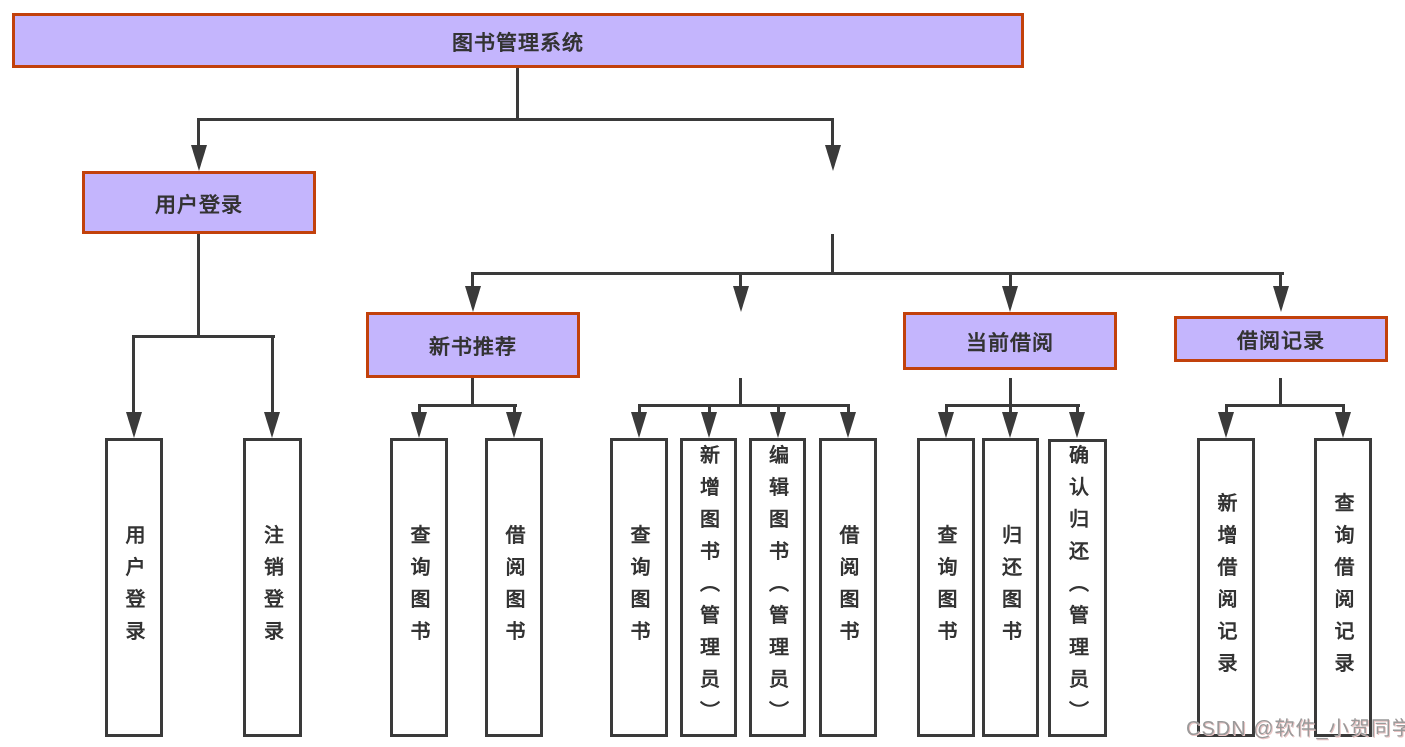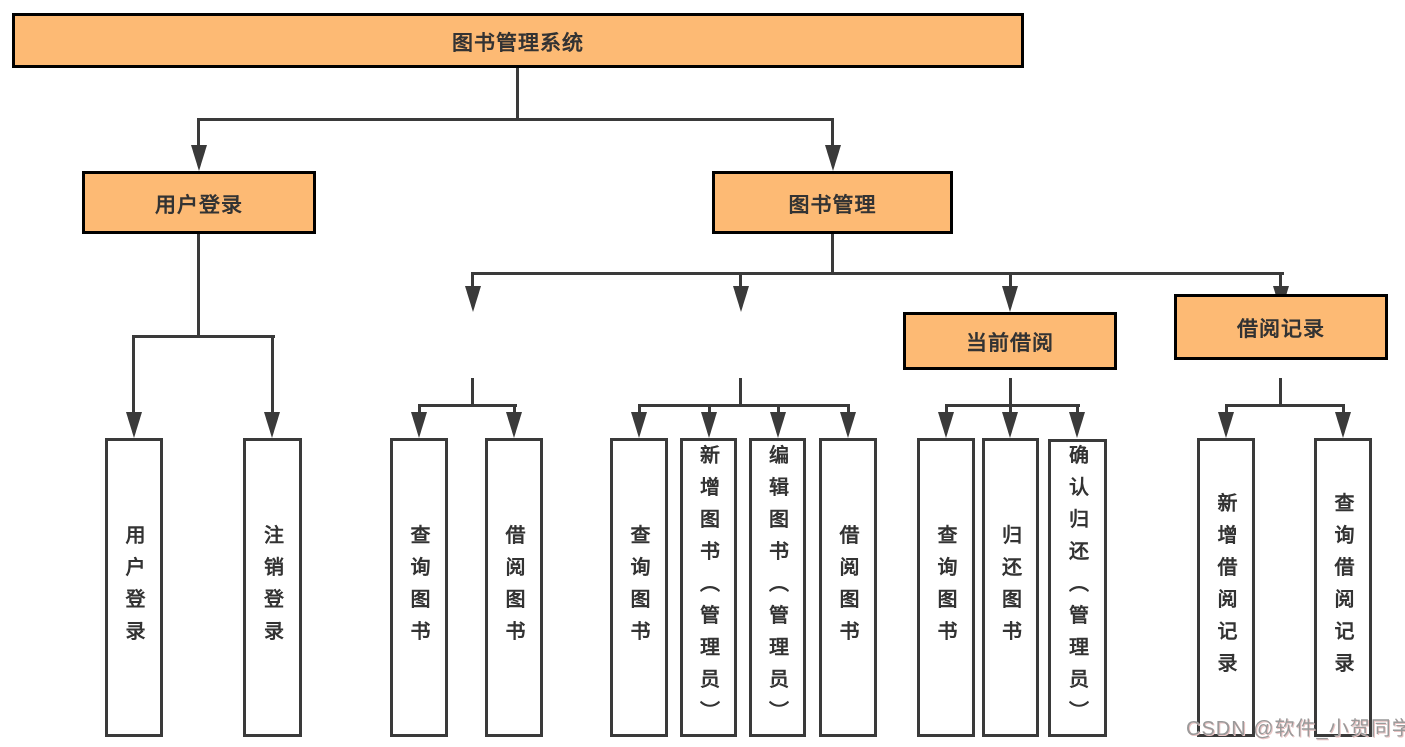--- a/index.html
+++ b/index.html
@@ -7,22 +7,22 @@
     position:relative;
     width:1405px;height:747px;
     background:#ffffff;
     font-family:"Liberation Sans",sans-serif;
     overflow:hidden;
   }
   
   .box{
     position:absolute;
     box-sizing:border-box;
-    border:3px solid #000000;
-    background:#fdba74;
+    border:3px solid #c2410c;
+    background:#c4b5fd;
     display:flex;align-items:center;justify-content:center;
     color:#333333;
     font-size:21px;
     font-weight:600;
     letter-spacing:1px;
   }
   
   .vbox{
     position:absolute;
     box-sizing:border-box;
@@ -71,46 +71,46 @@
   <div class="vl" style="left:516px;top:68px;height:50px"></div>
   <div class="hl" style="left:197px;top:118px;width:637px"></div>
   <div class="vl" style="left:197px;top:118px;height:30px"></div>
   <div class="ar" style="left:191px;top:145px"></div>
   <div class="vl" style="left:831px;top:118px;height:30px"></div>
   <div class="ar" style="left:825px;top:145px"></div>
 
   <div class="box" style="left:82px;top:171px;width:234px;height:63px">
     <span>用户登录</span>
   </div>
-  <div class="box" style="left:712px;top:171px;width:241px;height:63px">
-    <span>图书管理</span>
-  </div>
 
   <div class="vl" style="left:197px;top:234px;height:101px"></div>
   <div class="hl" style="left:134px;top:335px;width:141px"></div>
   <div class="vl" style="left:132px;top:335px;height:78px"></div>
   <div class="ar" style="left:126px;top:412px"></div>
   <div class="vl" style="left:271px;top:335px;height:78px"></div>
   <div class="ar" style="left:264px;top:412px"></div>
 
   <div class="vl" style="left:831px;top:234px;height:38px"></div>
   <div class="hl" style="left:473px;top:272px;width:811px"></div>
   <div class="vl" style="left:471px;top:272px;height:18px"></div>
   <div class="ar" style="left:465px;top:286px"></div>
   <div class="vl" style="left:739px;top:272px;height:18px"></div>
   <div class="ar" style="left:733px;top:286px"></div>
   <div class="vl" style="left:1009px;top:272px;height:18px"></div>
   <div class="ar" style="left:1002px;top:286px"></div>
   <div class="vl" style="left:1279px;top:272px;height:18px"></div>
   <div class="ar" style="left:1273px;top:286px"></div>
 
+  <div class="box" style="left:366px;top:312px;width:214px;height:66px">
+    <span>新书推荐</span>
+  </div>
   <div class="box" style="left:903px;top:312px;width:214px;height:58px">
     <span>当前借阅</span>
   </div>
-  <div class="box" style="left:1174px;top:294px;width:214px;height:66px">
+  <div class="box" style="left:1174px;top:316px;width:214px;height:46px">
     <span>借阅记录</span>
   </div>
 
   <div class="vl" style="left:471px;top:378px;height:26px"></div>
   <div class="hl" style="left:418px;top:404px;width:99px"></div>
   <div class="vl" style="left:418px;top:404px;height:12px"></div>
   <div class="ar" style="left:411px;top:412px"></div>
   <div class="vl" style="left:513px;top:404px;height:12px"></div>
   <div class="ar" style="left:506px;top:412px"></div>
 

